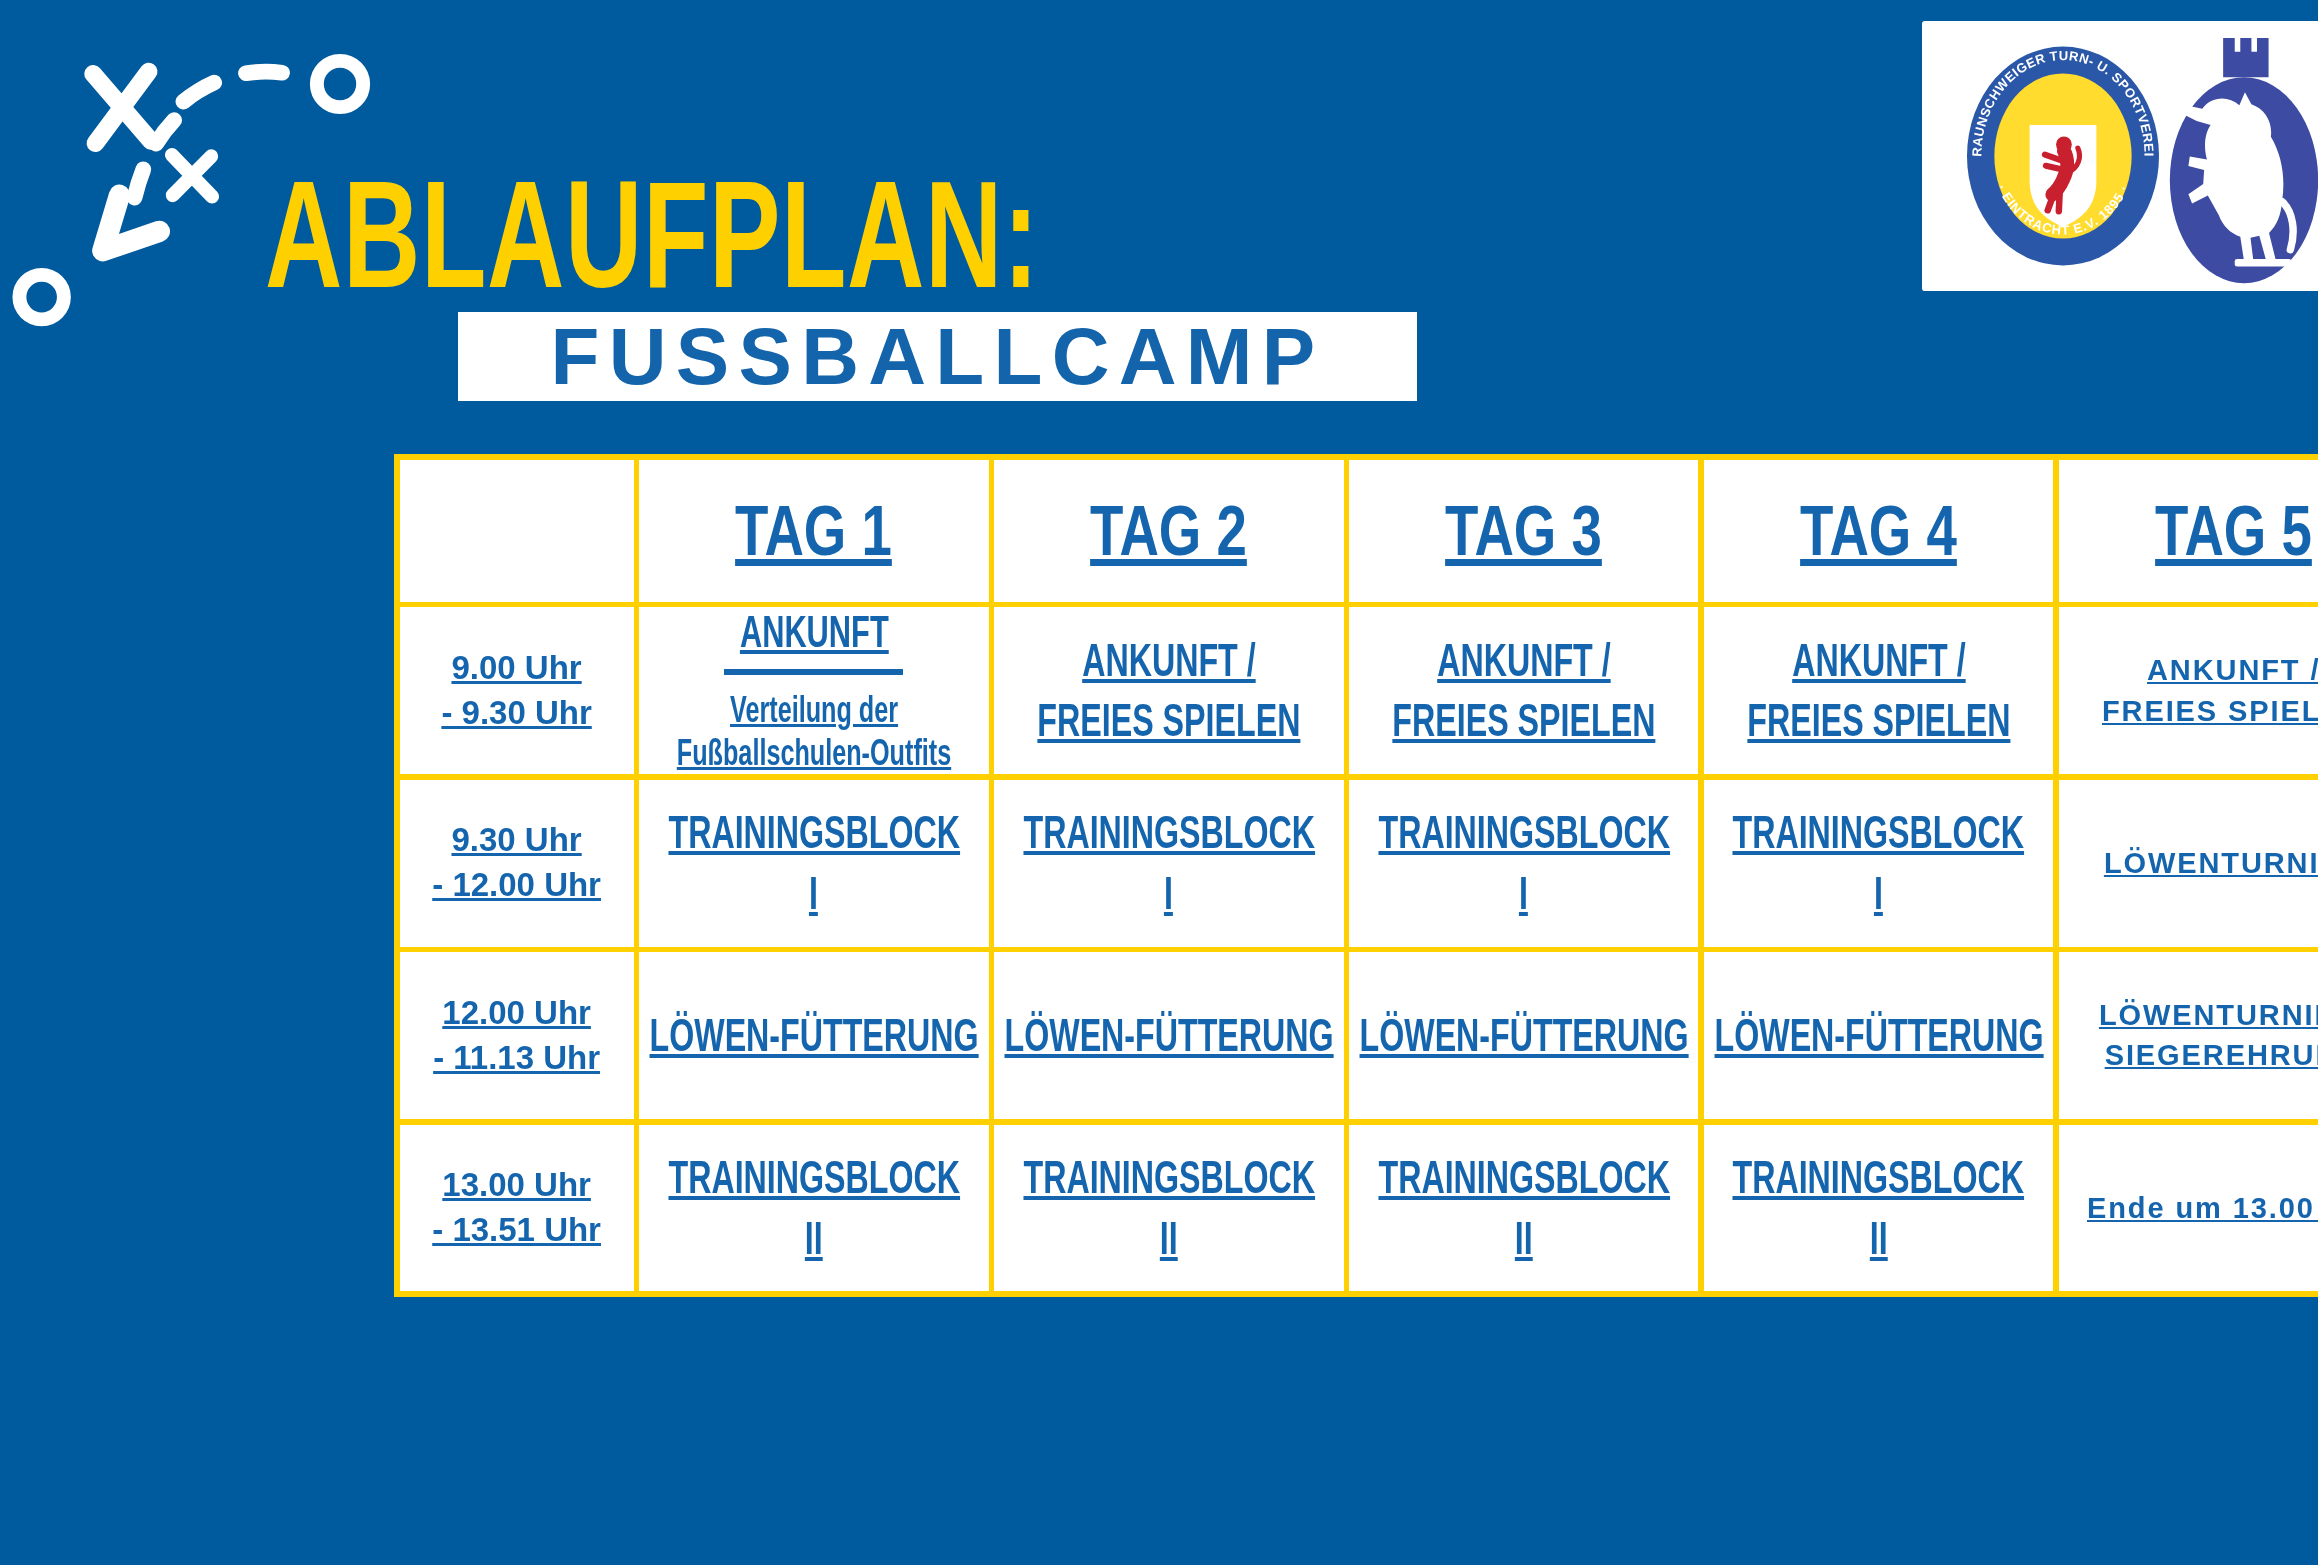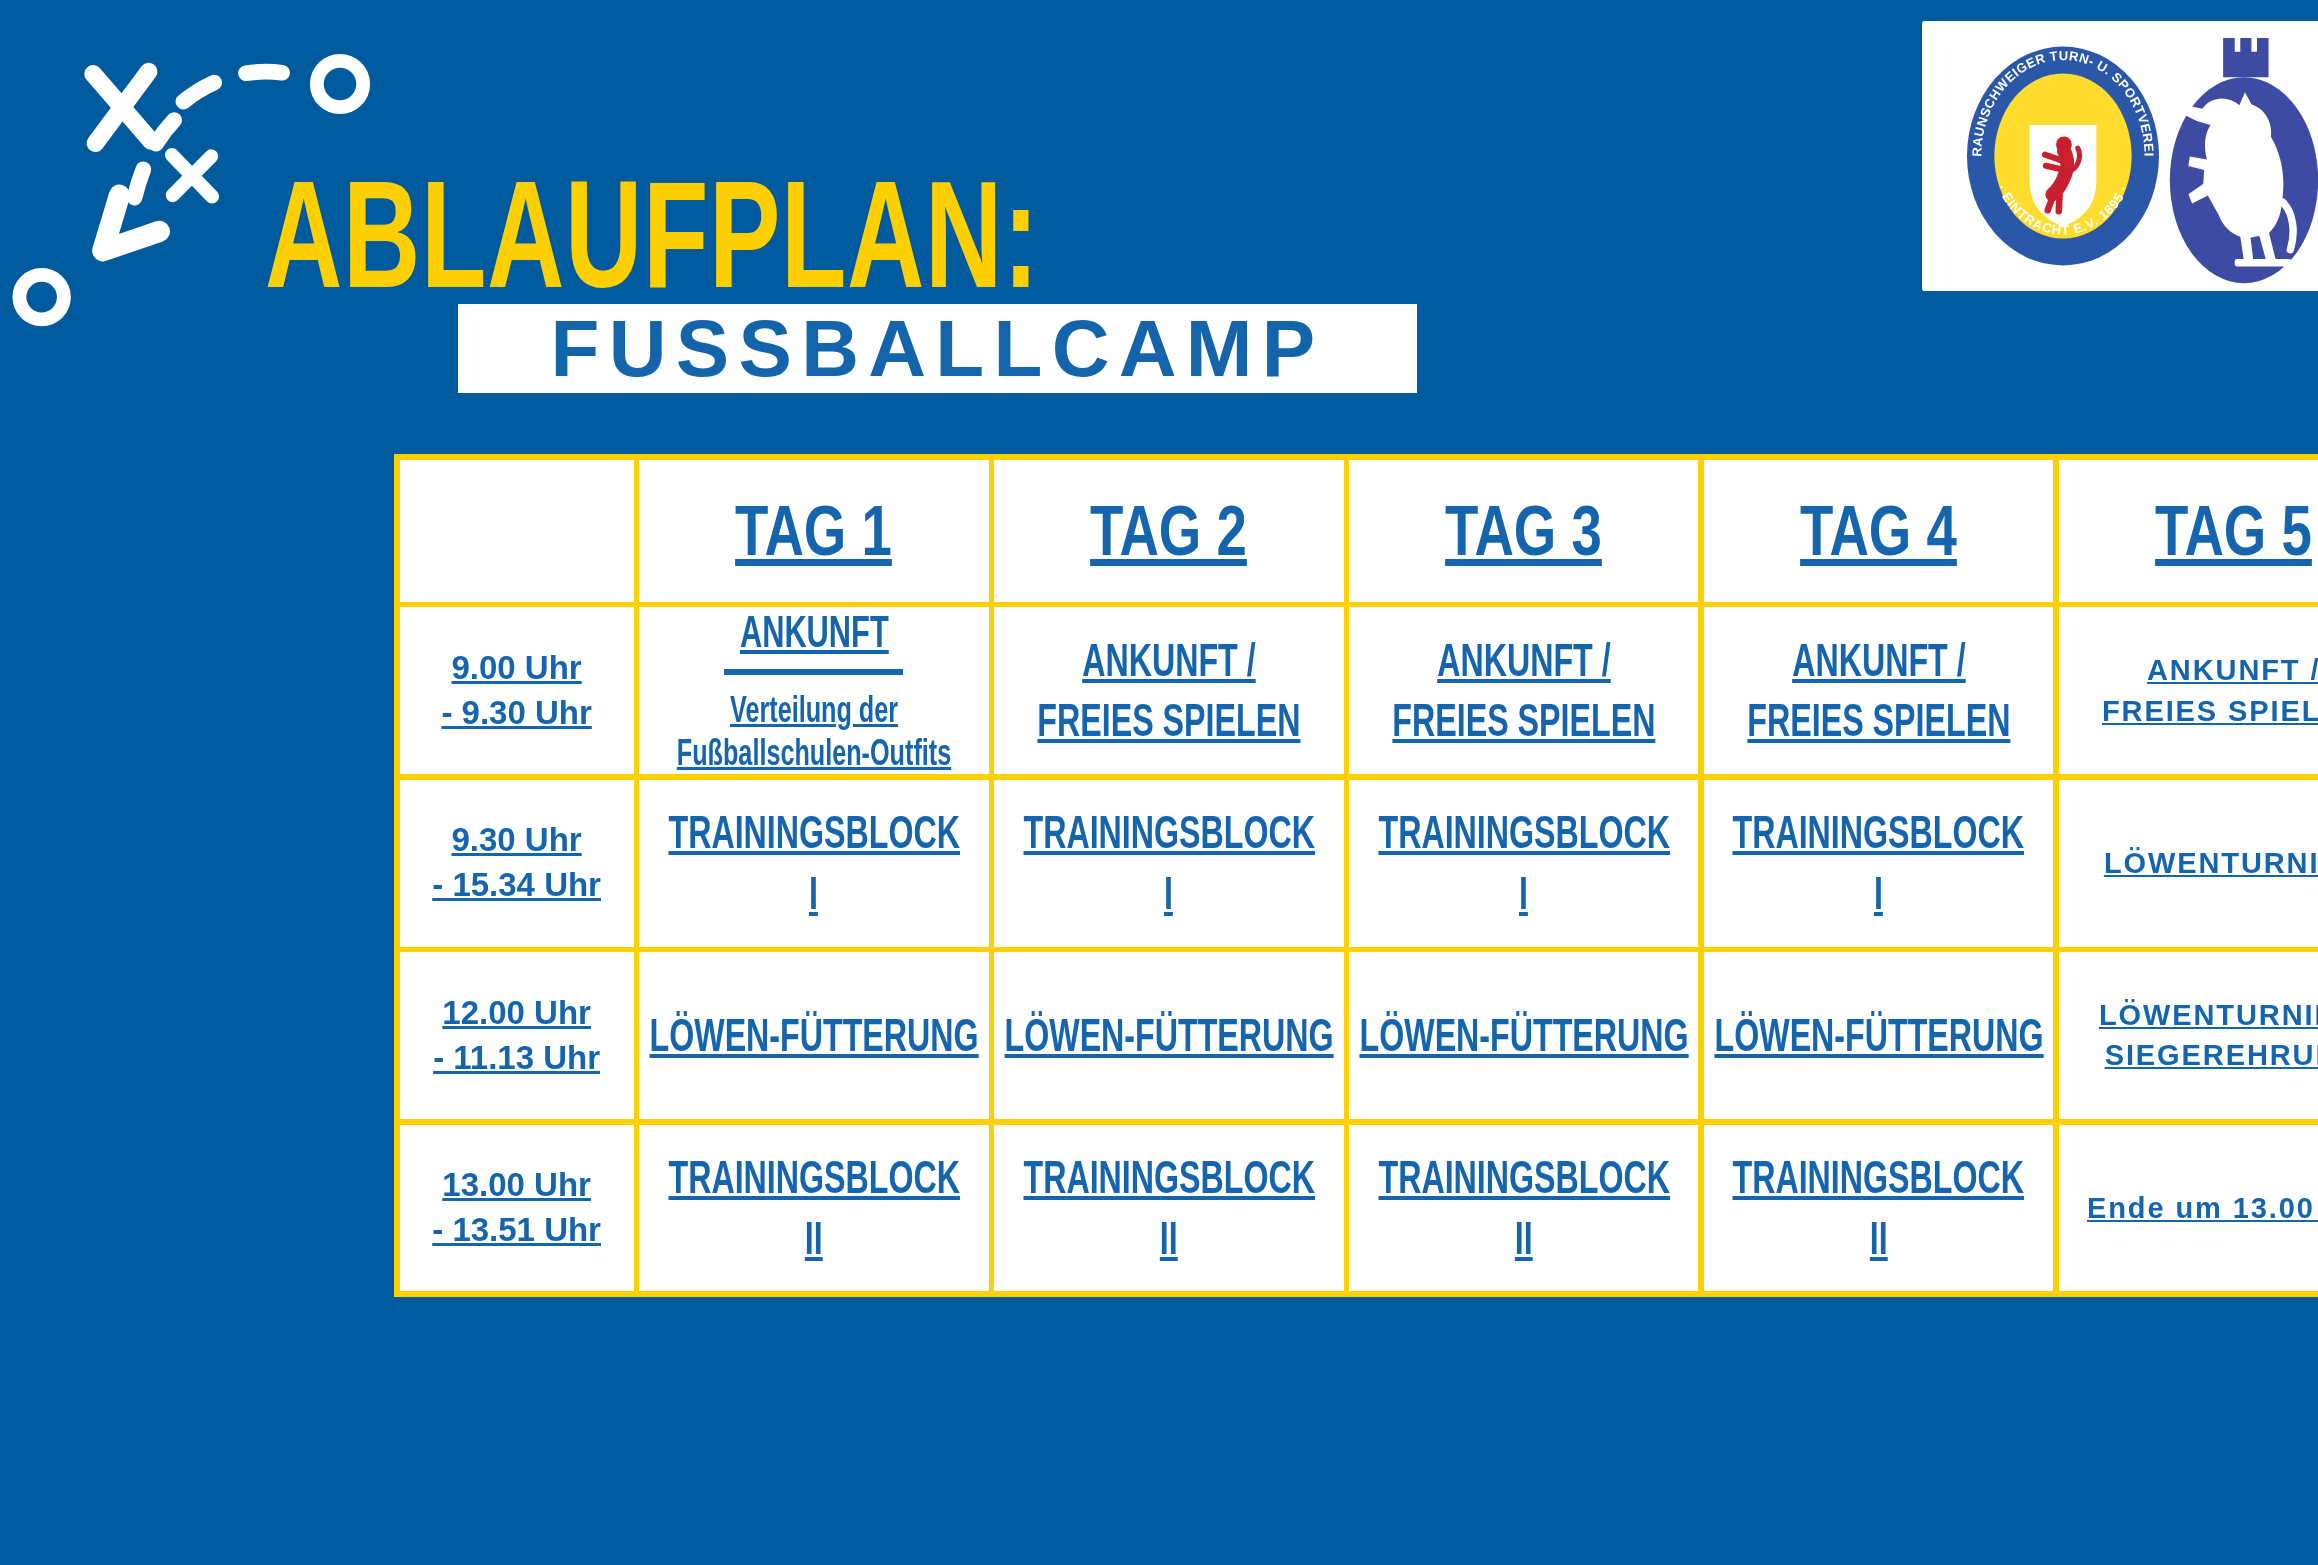--- a/index.html
+++ b/index.html
@@ -2,21 +2,21 @@
 <html style="font-size:7.4px"><head>
 <meta charset="utf-8">
 <style>
   html,body{margin:0;padding:0;background:#005A9E;}
   #canvas{position:relative;width:2782px;height:1565px;background:#005A9E;overflow:hidden;
           font-family:"Liberation Sans",sans-serif;font-weight:bold;}
 
   
   .main-title{position:absolute;left:265px;top:157px;color:#FFD000;font-size:153px;line-height:1;
               white-space:nowrap;transform:scaleX(0.70);transform-origin:left center;letter-spacing:0.9px;}
-  .subtitle-box{position:absolute;left:458px;top:304px;width:959px;height:89px;background:#FFFFFF;
+  .subtitle-box{position:absolute;left:458px;top:312px;width:959px;height:89px;background:#FFFFFF;
                 display:flex;align-items:center;justify-content:center;}
   .subtitle-text{color:#1464AC;font-size:80px;letter-spacing:9.3px;white-space:nowrap;}
 
   
   .logo-box{position:absolute;left:1922px;top:21.3px;width:827px;height:270px;background:#FFFFFF;border-radius:2.8px;}
   .logo-box svg{position:absolute;}
 
   
   .schedule{position:absolute;left:394px;top:454px;width:2020px;height:843px;background:#FFD000;
             box-sizing:border-box;padding:5.6px;display:grid;gap:5.6px;
@@ -147,21 +147,21 @@
       <span class="c">ANKUNFT /</span>
       <span class="c">FREIES SPIELEN</span>
     </div>
     <div class="cell">
       <span class="w" style="margin:1.9px 0">ANKUNFT /</span>
       <span class="w" style="margin:1.9px 0">FREIES SPIELEN</span>
     </div>
 
     <div class="cell time">
       <span class="t">9.30 Uhr</span>
-      <span class="t">- 15.34 Uhr</span>
+      <span class="t">- 12.00 Uhr</span>
     </div>
     <div class="cell">
       <span class="c">TRAININGSBLOCK</span>
       <span class="c">I</span>
     </div>
     <div class="cell">
       <span class="c">TRAININGSBLOCK</span>
       <span class="c">I</span>
     </div>
     <div class="cell">

